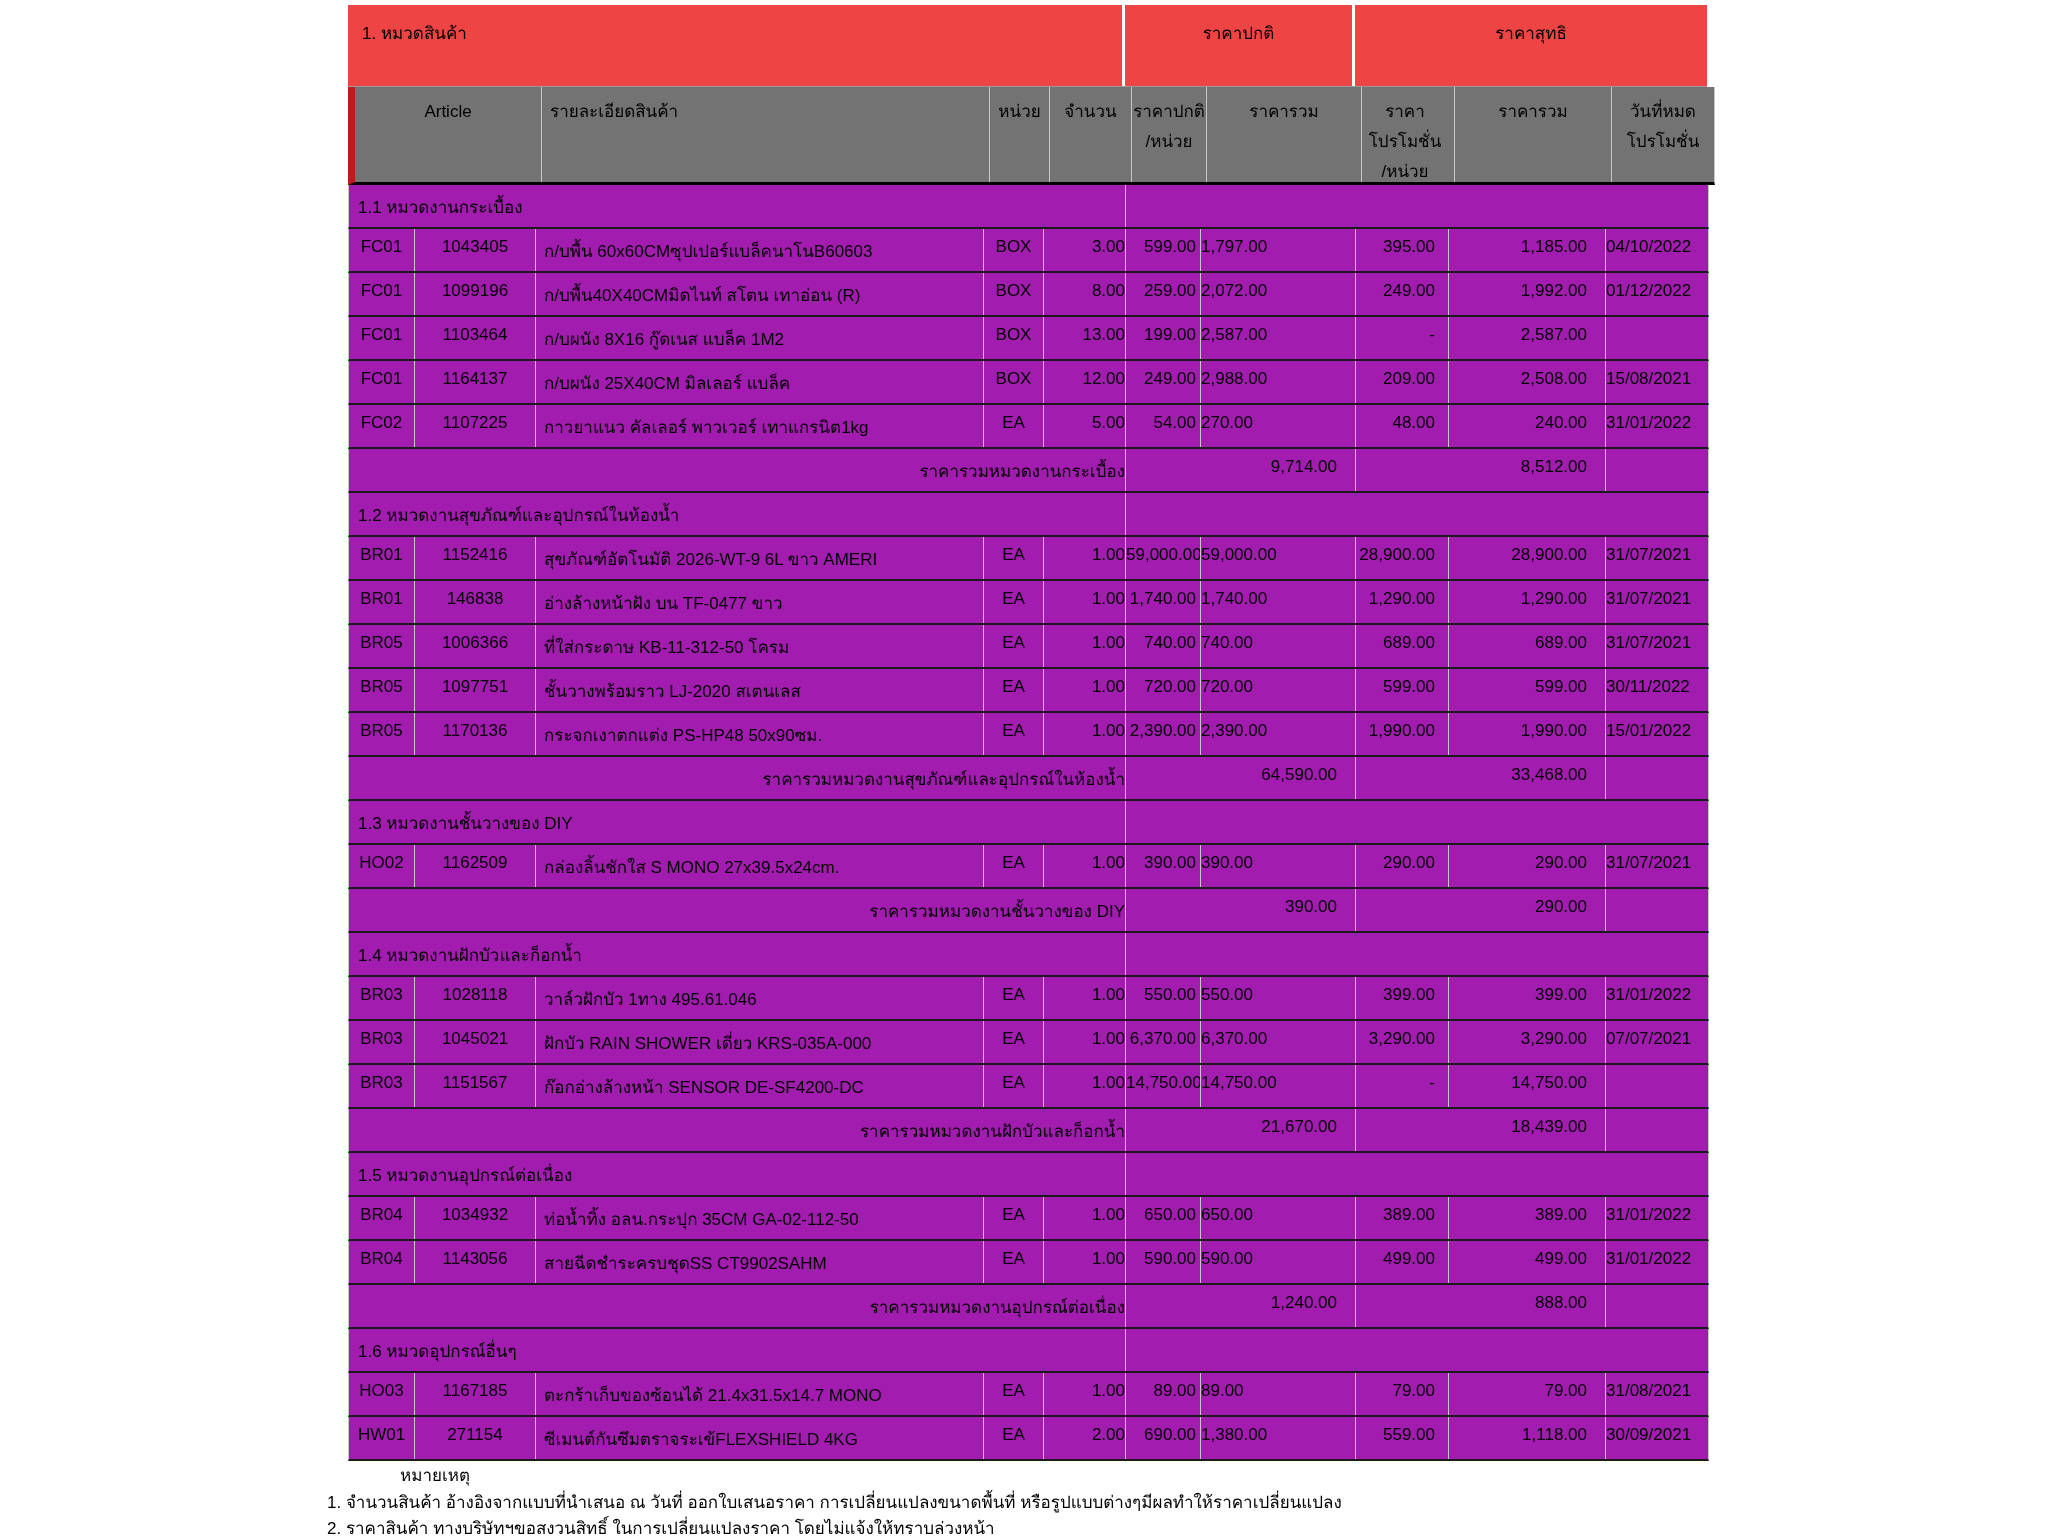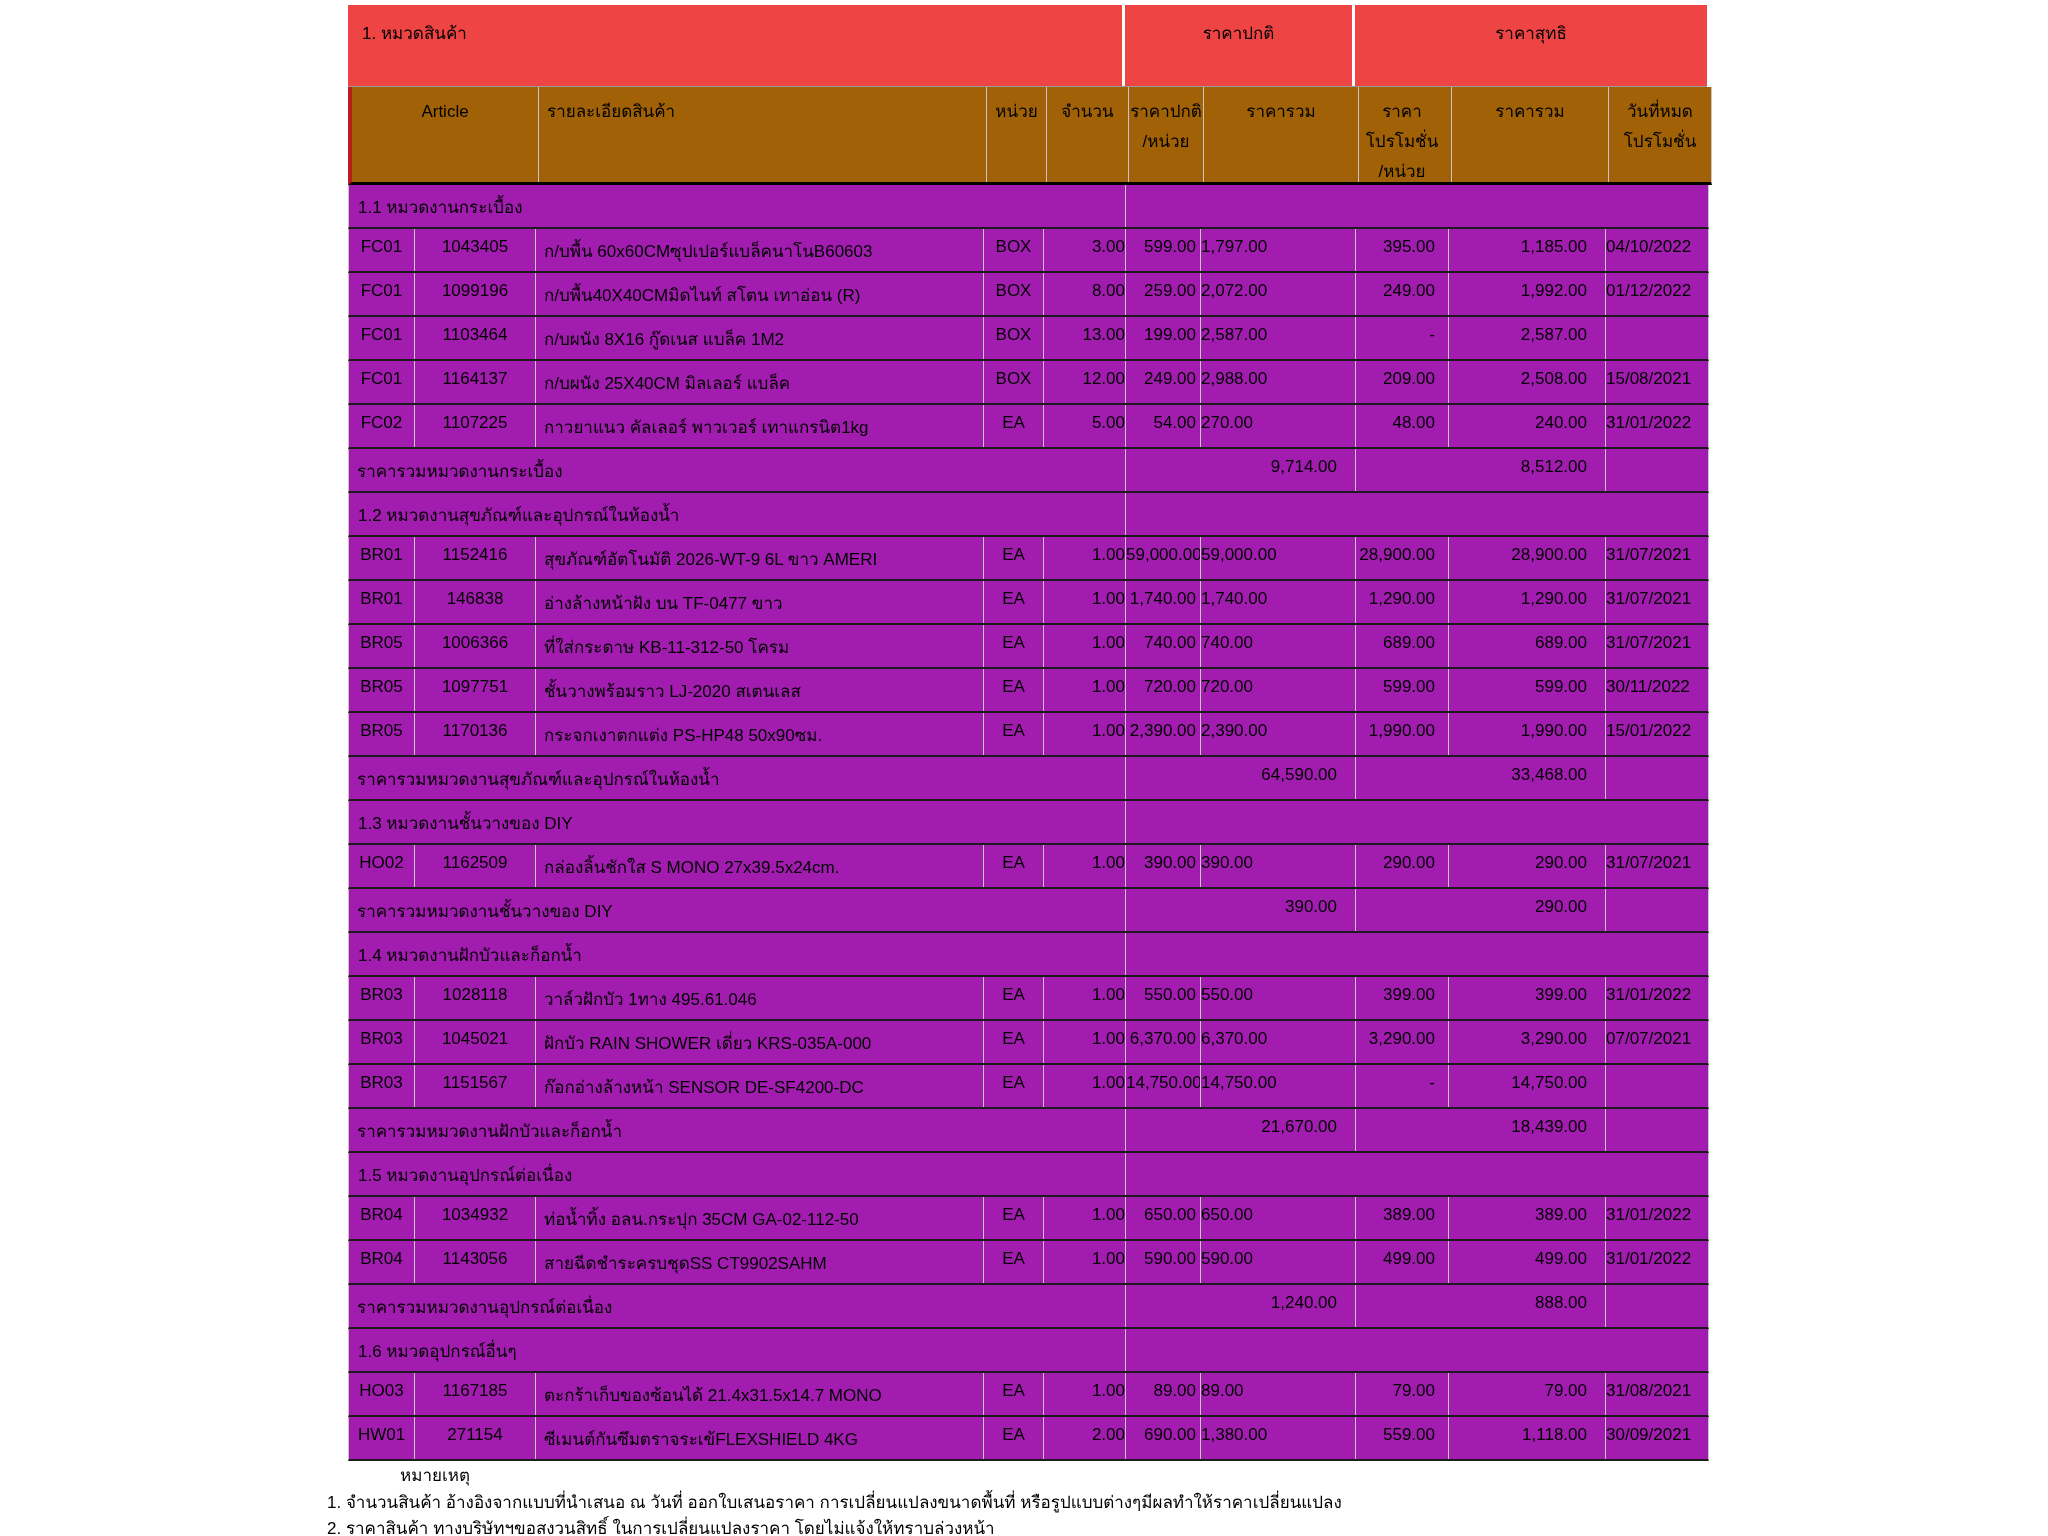--- a/index.html
+++ b/index.html
@@ -11,21 +11,21 @@
   }
   .doc{position:absolute;left:348px;top:5px;}
   
   .hrow1{display:flex;width:1359px;height:81px;border-bottom:1px solid #9a9a9a;}
   .hrow1 .gcell{box-sizing:border-box;background:#ef4444;padding-top:14px;overflow:hidden;}
   .g1{width:777px;border-right:3px solid #ffffff;padding-left:14px;text-align:left;}
   .g2{width:230px;border-right:3px solid #ffffff;text-align:center;}
   .g3{width:352px;text-align:center;}
   
   .hrow2{display:flex;width:1359px;height:95px;border-bottom:3px solid #000;
-         border-left:4px solid #b91c1c;border-right:1px solid #c6c6c6;background:#a16207;justify-content:space-between;}
+         border-left:7px solid #b91c1c;border-right:1px solid #c6c6c6;background:#737373;justify-content:space-between;}
   .hcell{box-sizing:border-box;border-right:1px solid #c6c6c6;text-align:center;
          padding-top:10px;line-height:30px;overflow:hidden;}
   .hcell:last-child{border-right:none;}
   .ha{width:187px;}
   
   .row{display:flex;width:1359px;height:42px;border-bottom:2px solid #1b1b1b;
        border-left:1px solid #c6c6c6;border-right:1px solid #c6c6c6;background:#a21caf;}
   .cell{box-sizing:border-box;border-right:1px solid #c6c6c6;padding-top:8px;
         overflow:hidden;white-space:nowrap;}
   .cell:last-child{border-right:none;}
@@ -36,21 +36,21 @@
   .c5{width:82px;text-align:right;}
   .c6{width:75px;text-align:right;padding-right:4px;}
   .c7{width:155px;text-align:left;padding-right:18px;}
   .c8{width:93px;text-align:right;padding-right:13px;}
   .c9{width:157px;text-align:right;padding-right:18px;}
   .c10{width:102px;text-align:right;padding-right:20px;}
   
   .shead-label{width:777px;text-align:left;padding-left:9px;}
   .shead-fill{width:582px;}
   
-  .sum-label{width:777px;text-align:left;padding-left:8px;}
+  .sum-label{width:777px;text-align:right;padding-left:8px;}
   .sum-total{width:230px;text-align:right;padding-right:18px;}
   .sum-net{width:250px;text-align:right;padding-right:18px;}
   .sum-fill{width:102px;}
   
   .notes{position:absolute;left:327px;top:1462px;width:1500px;}
   .notes-title{margin-left:73px;line-height:28px;}
   .notes-line{line-height:26px;}
 </style>
 </head>
 <body>

